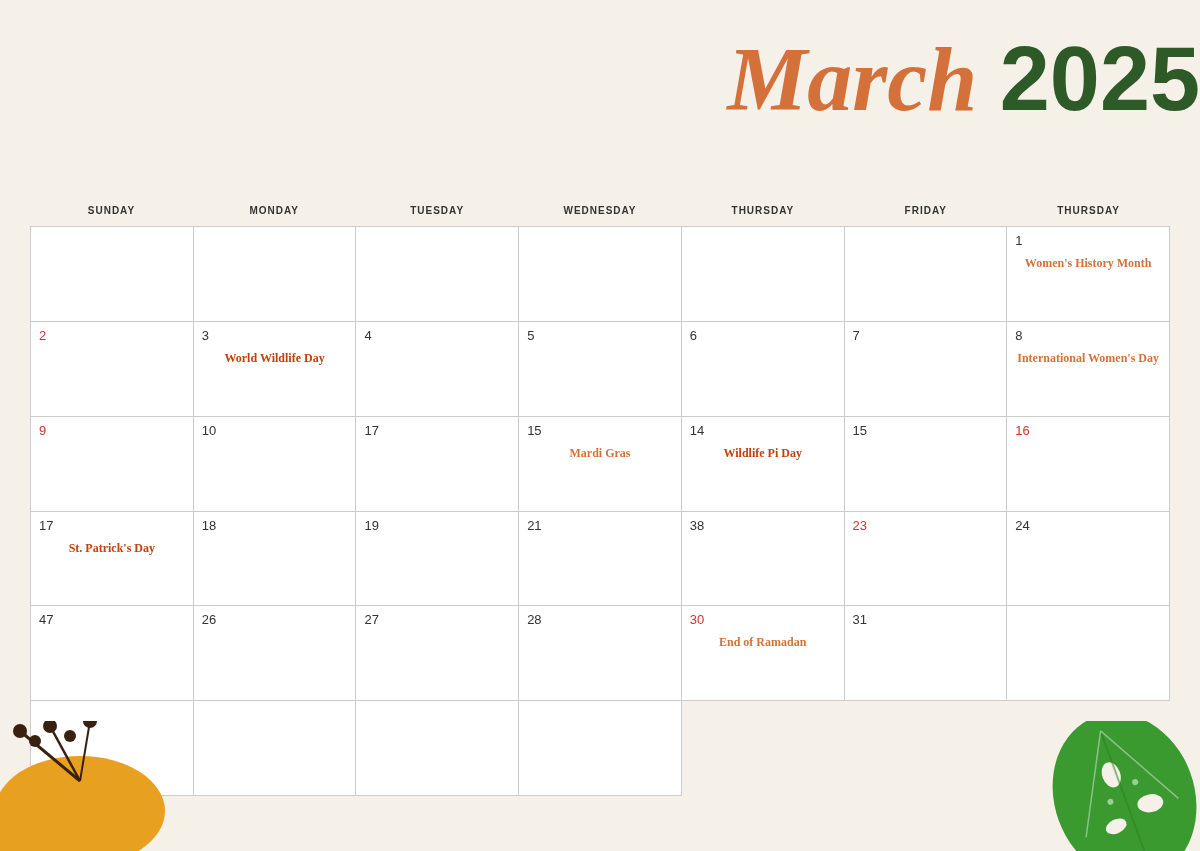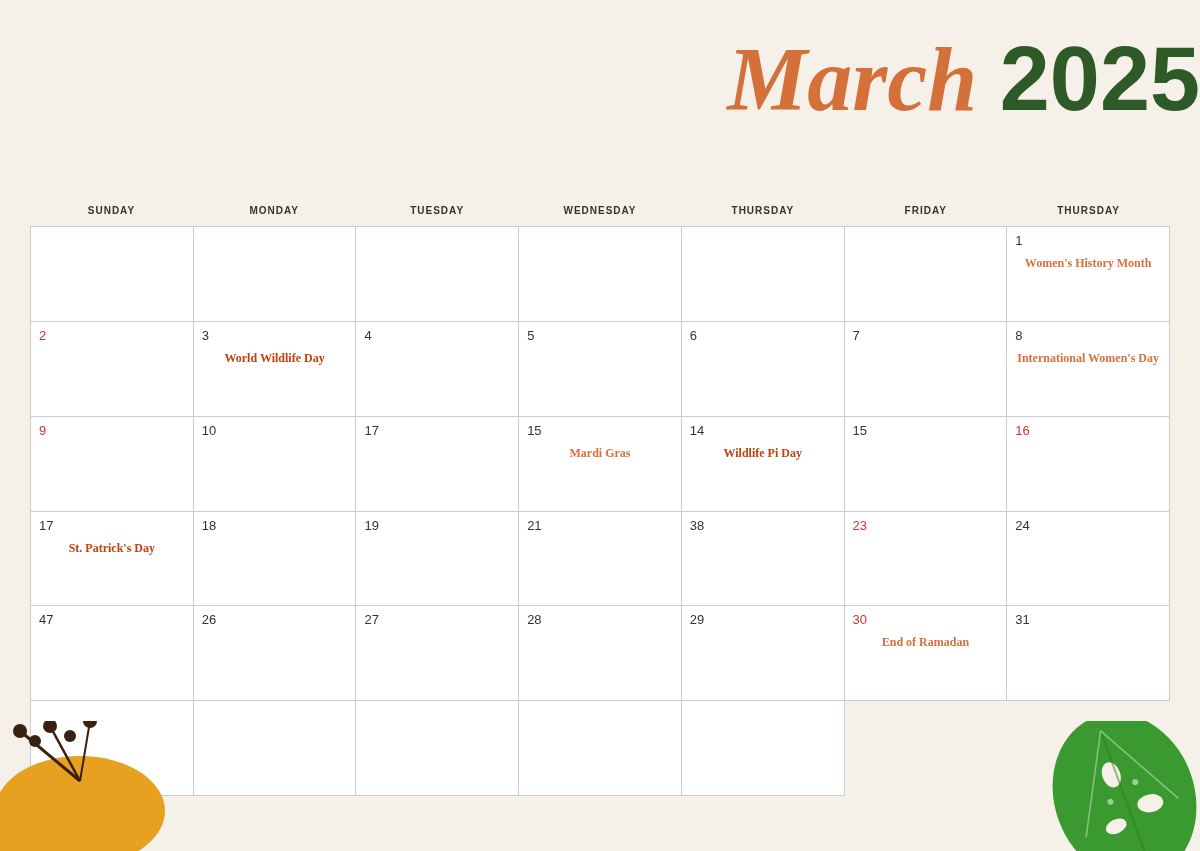--- a/index.html
+++ b/index.html
@@ -287,23 +287,20 @@
       <div class="cal-cell">
         <span class="cell-number">26</span>
       </div>
       <div class="cal-cell">
         <span class="cell-number">27</span>
       </div>
       <div class="cal-cell">
         <span class="cell-number">28</span>
       </div>
       <div class="cal-cell">
-        <span class="cell-number">29</span>
-      </div>
-      <div class="cal-cell">
         <span class="cell-number sunday">30</span>
         <div class="cell-event event-orange">End of Ramadan</div>
       </div>
       <div class="cal-cell">
         <span class="cell-number">31</span>
       </div>
       <div class="cal-cell empty"></div>
       <div class="cal-cell empty"></div>
       <div class="cal-cell empty"></div>
       <div class="cal-cell empty"></div>

